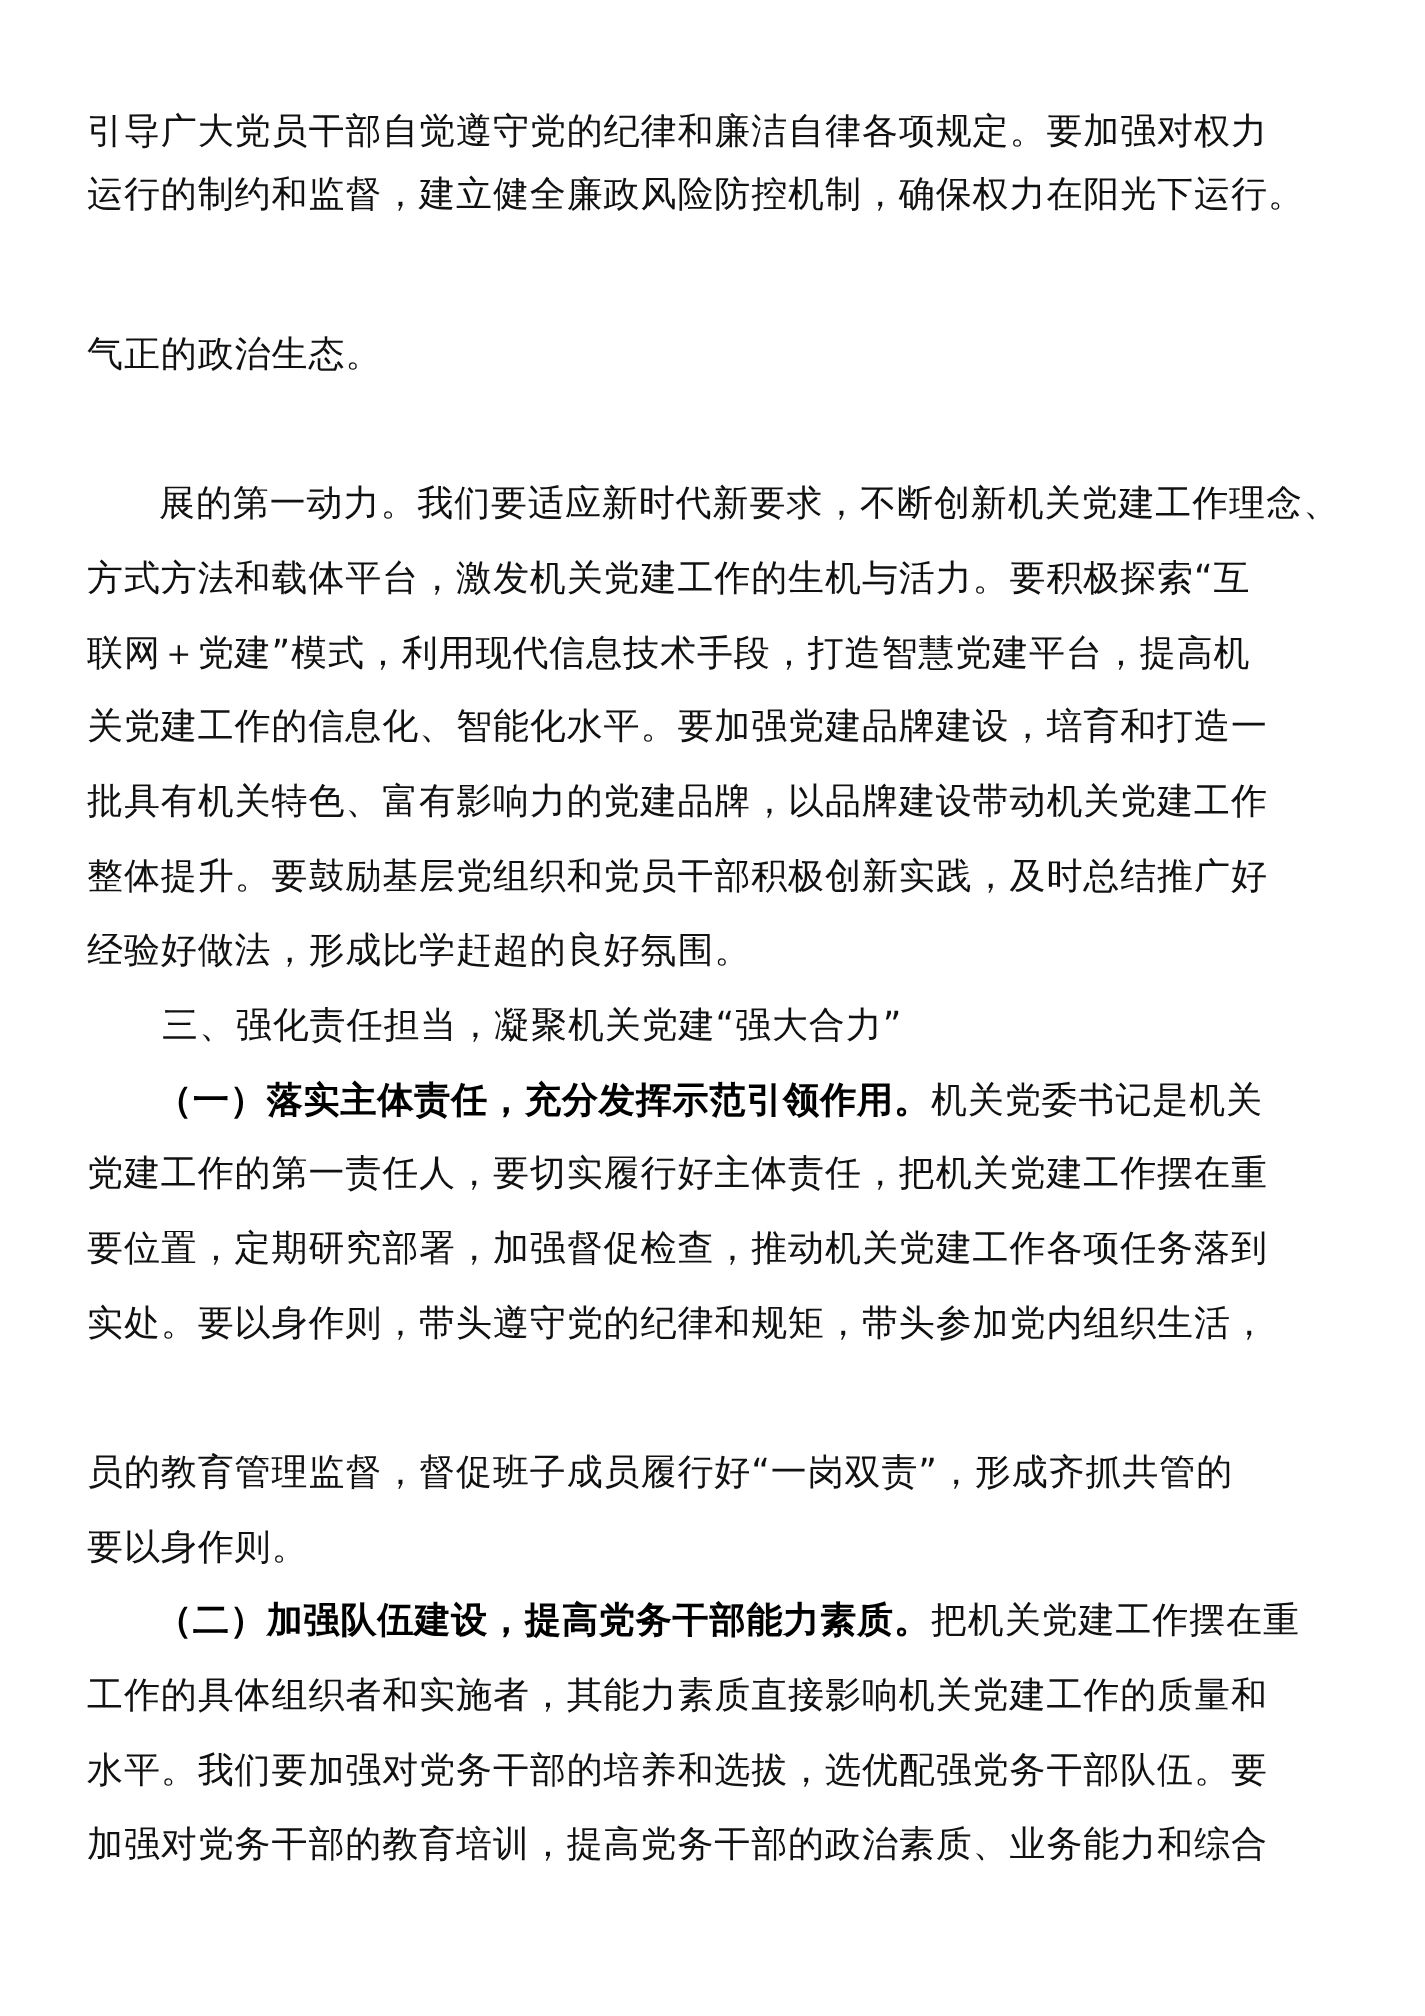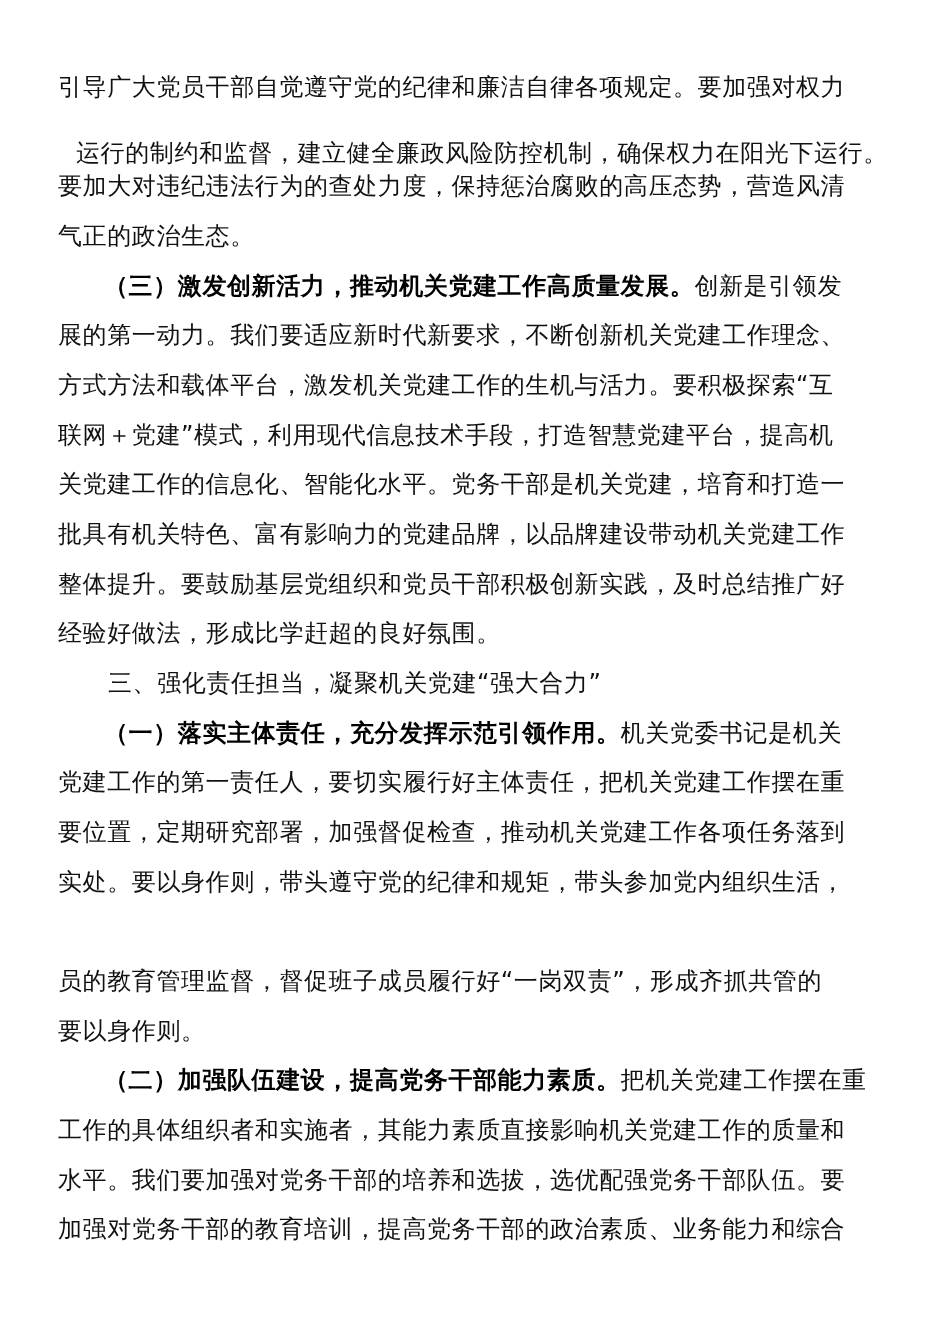--- a/index.html
+++ b/index.html
@@ -39,29 +39,27 @@
     font-weight: bold;
     color: #000000;
   }
 </style>
 </head>
 <body>
 
 <div class="page">
 
   <div class="line" style="top:62px;"><span>引导广大党员干部自觉遵守党的纪律和廉洁自律各项规定。要加强对权力</span></div>
-  <div class="line" style="top:128px;margin-left:18px;"><span>运行的制约和监督，建立健全廉政风险防控机制，确保权力在阳光下运行。</span></div>
-  <div class="line" style="top:161px;"><span>要加大对违纪违法行为的查处力度，保持惩治腐败的高压态势，营造风清</span></div>
+  <div class="line" style="top:104px;"><span>运行的制约和监督，建立健全廉政风险防控机制，确保权力在阳光下运行。</span></div>
   <div class="line" style="top:211px;"><span>气正的政治生态。</span></div>
 
-  <div class="line indent" style="top:261px; left:104px;"><span class="bold">（三）激发创新活力，推动机关党建工作高质量发展。</span><span>创新是引领发</span></div>
-  <div class="line" style="top:310px;"><span>展的第一动力。我们要适应新时代新要求，不断创新机关党建工作理念、</span></div>
+  <div class="line" style="top:310px;margin-left:48px;"><span>展的第一动力。我们要适应新时代新要求，不断创新机关党建工作理念、</span></div>
   <div class="line" style="top:360px;"><span>方式方法和载体平台，激发机关党建工作的生机与活力。要积极探索“互</span></div>
   <div class="line" style="top:410px;"><span>联网＋党建”模式，利用现代信息技术手段，打造智慧党建平台，提高机</span></div>
-  <div class="line" style="top:459px;"><span>关党建工作的信息化、智能化水平。党务干部是机关党建，培育和打造一</span></div>
+  <div class="line" style="top:459px;"><span>关党建工作的信息化、智能化水平。要加强党建品牌建设，培育和打造一</span></div>
   <div class="line" style="top:509px;"><span>批具有机关特色、富有影响力的党建品牌，以品牌建设带动机关党建工作</span></div>
   <div class="line" style="top:559px;"><span>整体提升。要鼓励基层党组织和党员干部积极创新实践，及时总结推广好</span></div>
   <div class="line" style="top:608px;"><span>经验好做法，形成比学赶超的良好氛围。</span></div>
 
   <div class="line indent" style="top:658px;"><span>三、强化责任担当，凝聚机关党建“强大合力”</span></div>
 
   <div class="line indent" style="top:708px; left:104px;"><span class="bold">（一）落实主体责任，充分发挥示范引领作用。</span><span>机关党委书记是机关</span></div>
   <div class="line" style="top:757px;"><span>党建工作的第一责任人，要切实履行好主体责任，把机关党建工作摆在重</span></div>
   <div class="line" style="top:807px;"><span>要位置，定期研究部署，加强督促检查，推动机关党建工作各项任务落到</span></div>
   <div class="line" style="top:857px;"><span>实处。要以身作则，带头遵守党的纪律和规矩，带头参加党内组织生活，</span></div>

